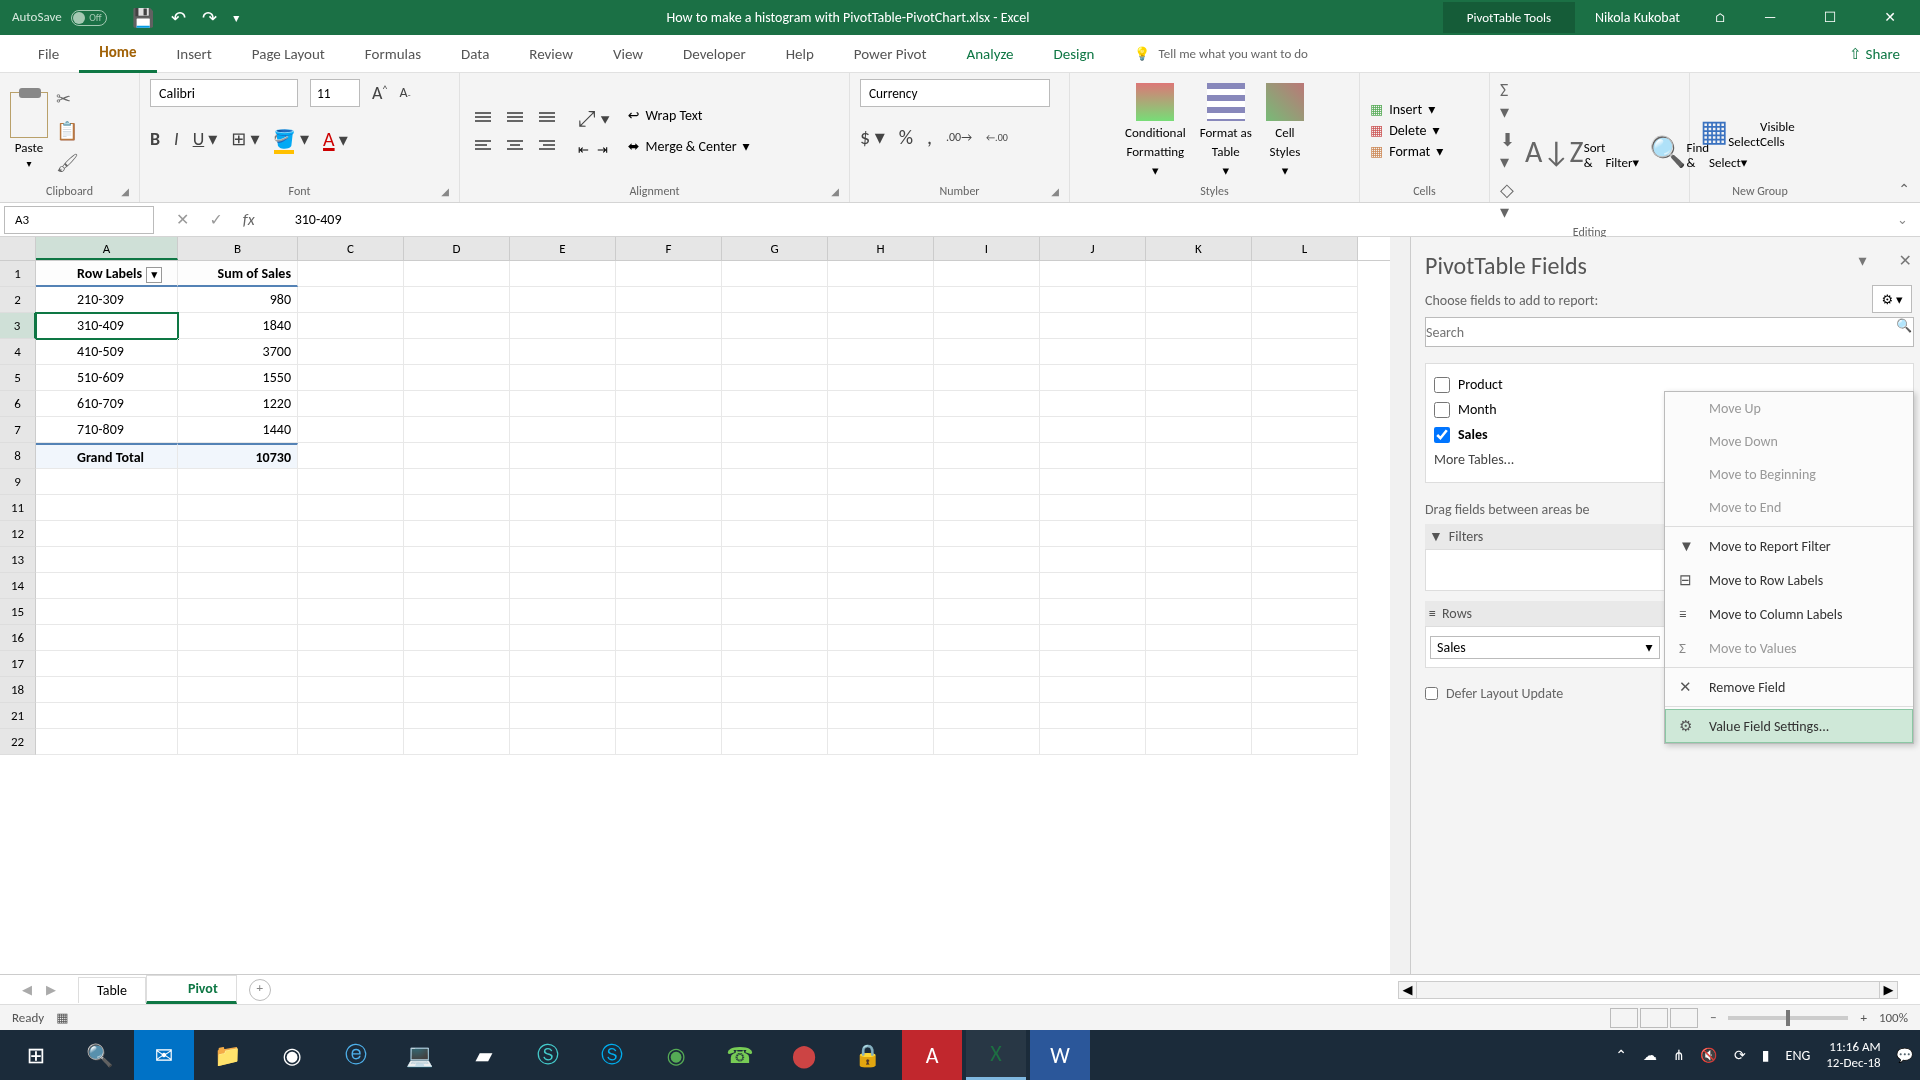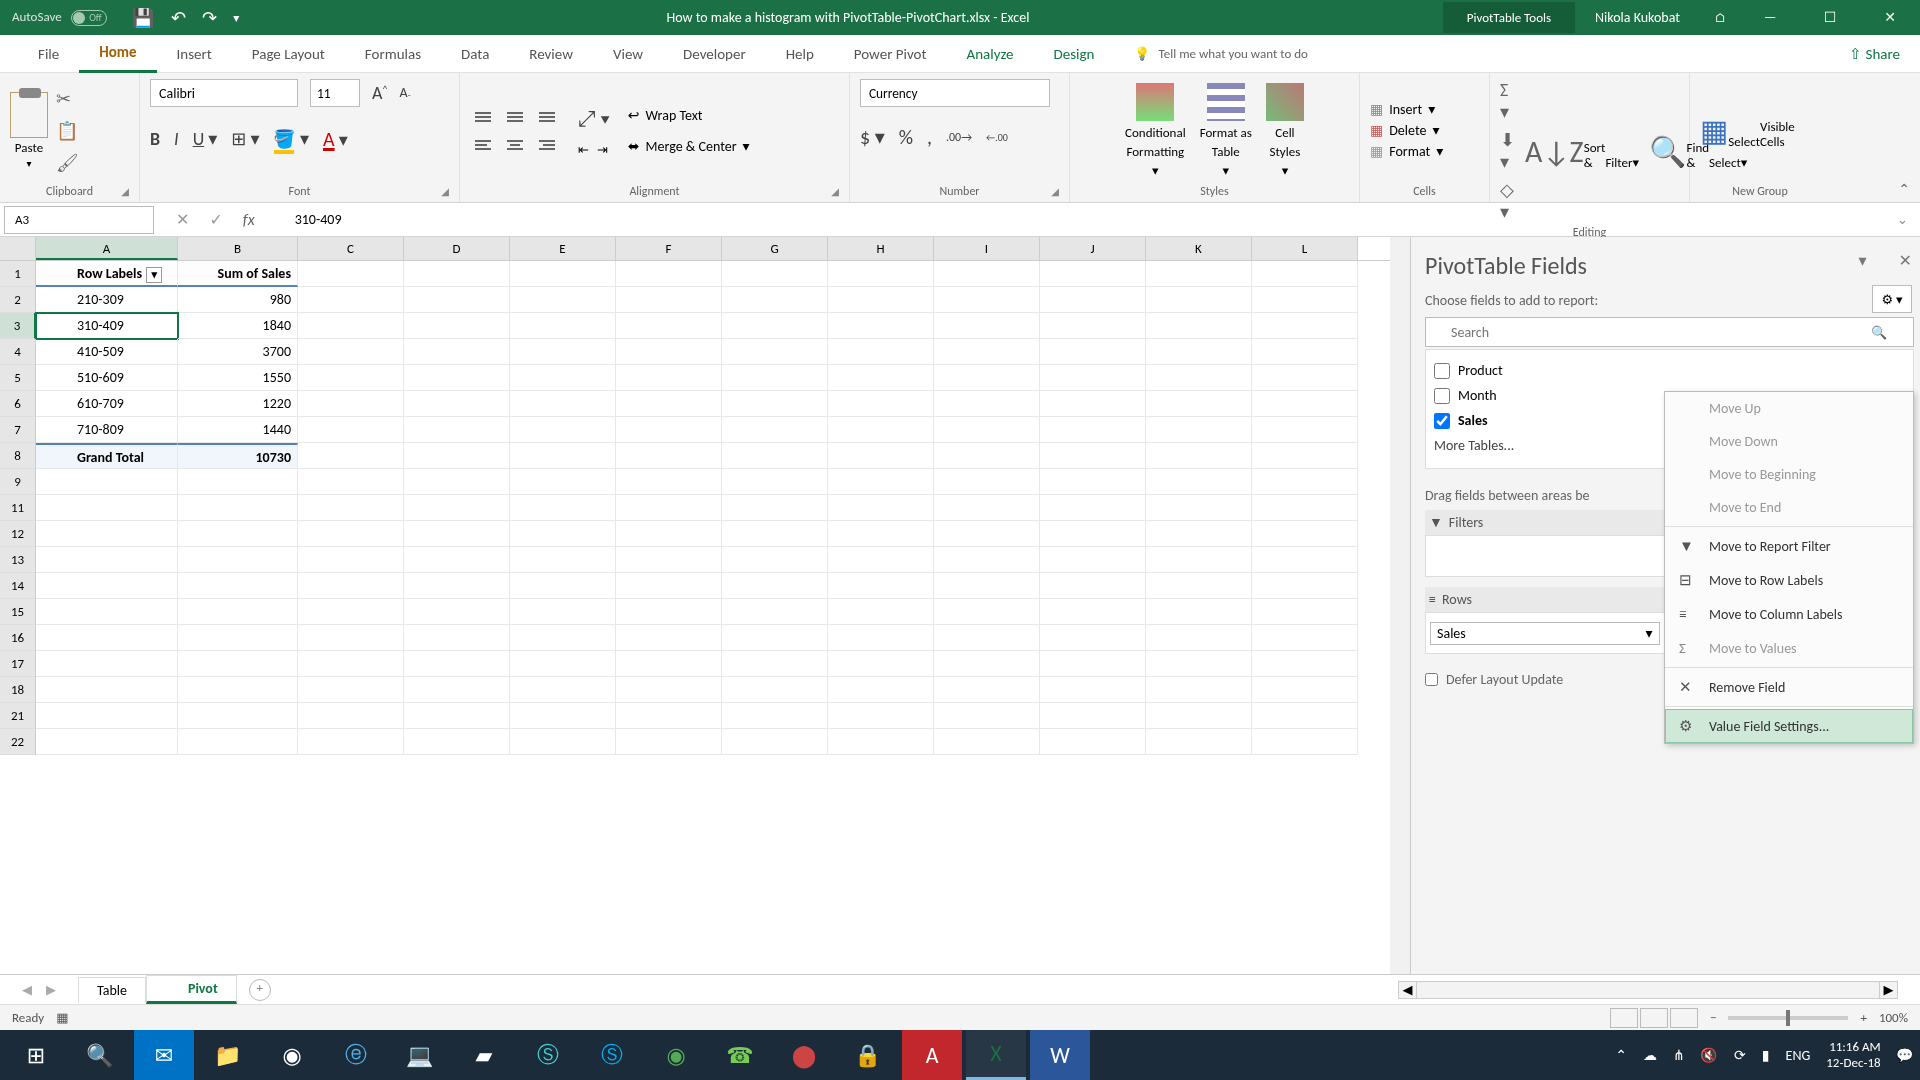--- a/index.html
+++ b/index.html
@@ -98,21 +98,21 @@
 .rowlabel-filter { display: inline-block; width: 16px; height: 16px; border: 1px solid #999; margin-left: 4px; font-size: 11px; text-align: center; line-height: 14px; background: #fff; }
 .grandtotal { background: #f1f6fc; font-weight: 700; border-top: 2px solid #5482b5; }
 .vscroll { width: 20px; background: #f1f1f1; }
 
 
 .pivotpane { width: 510px; background: #f4f4f4; border-left: 1px solid #ccc; padding: 14px 6px 8px 14px; display: flex; flex-direction: column; position: relative; }
 .pivotpane h2 { font-weight: 400; color: #555; font-size: 24px; margin-bottom: 12px; }
 .pivotpane-tools { position: absolute; right: 8px; top: 14px; display: flex; gap: 32px; color: #777; font-size: 16px; }
 .choose-label { font-size: 14px; color: #666; margin-bottom: 8px; }
 .settings-btn { position: absolute; right: 8px; top: 48px; width: 40px; height: 28px; border: 1px solid #bbb; display: flex; align-items: center; justify-content: center; background: #fff; }
-.search-box { height: 30px; border: 1px solid #bbb; background: #fff; padding: 0 25px; margin-bottom: 2px; display: flex; align-items: center; }
+.search-box { height: 30px; border: 1px solid #bbb; background: #fff; padding: 0 0; margin-bottom: 16px; display: flex; }
 .search-box input { flex: 1; border: none; outline: none; font-size: 14px; }
 .field-list { background: #fff; border: 1px solid #ddd; padding: 8px; min-height: 120px; }
 .field-item { display: flex; align-items: center; gap: 8px; padding: 4px 0; font-size: 14px; }
 .field-item input { width: 16px; height: 16px; }
 .field-sales { font-weight: 700; }
 .more-tables { padding-top: 4px; font-size: 14px; color: #444; }
 .drag-label { font-size: 14px; color: #666; margin: 18px 0 6px; }
 .drop-areas-row { display: flex; gap: 10px; }
 .drop-area { flex: 1; }
 .drop-hdr { display: flex; align-items: center; gap: 6px; font-size: 14px; color: #555; padding: 4px; background: #e9e9e9; }

